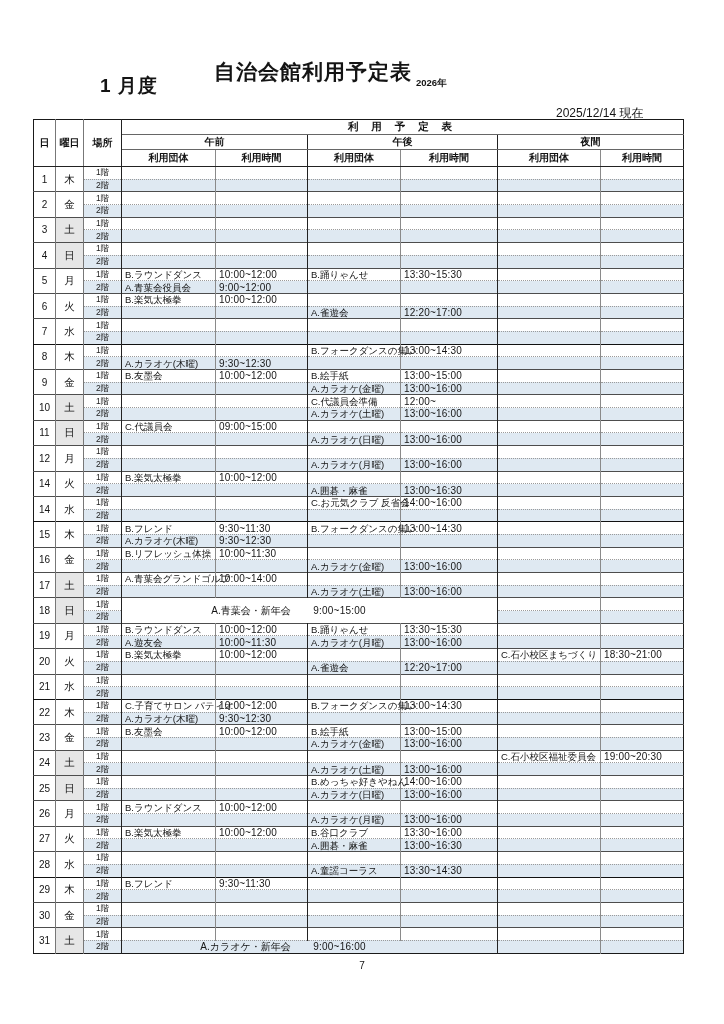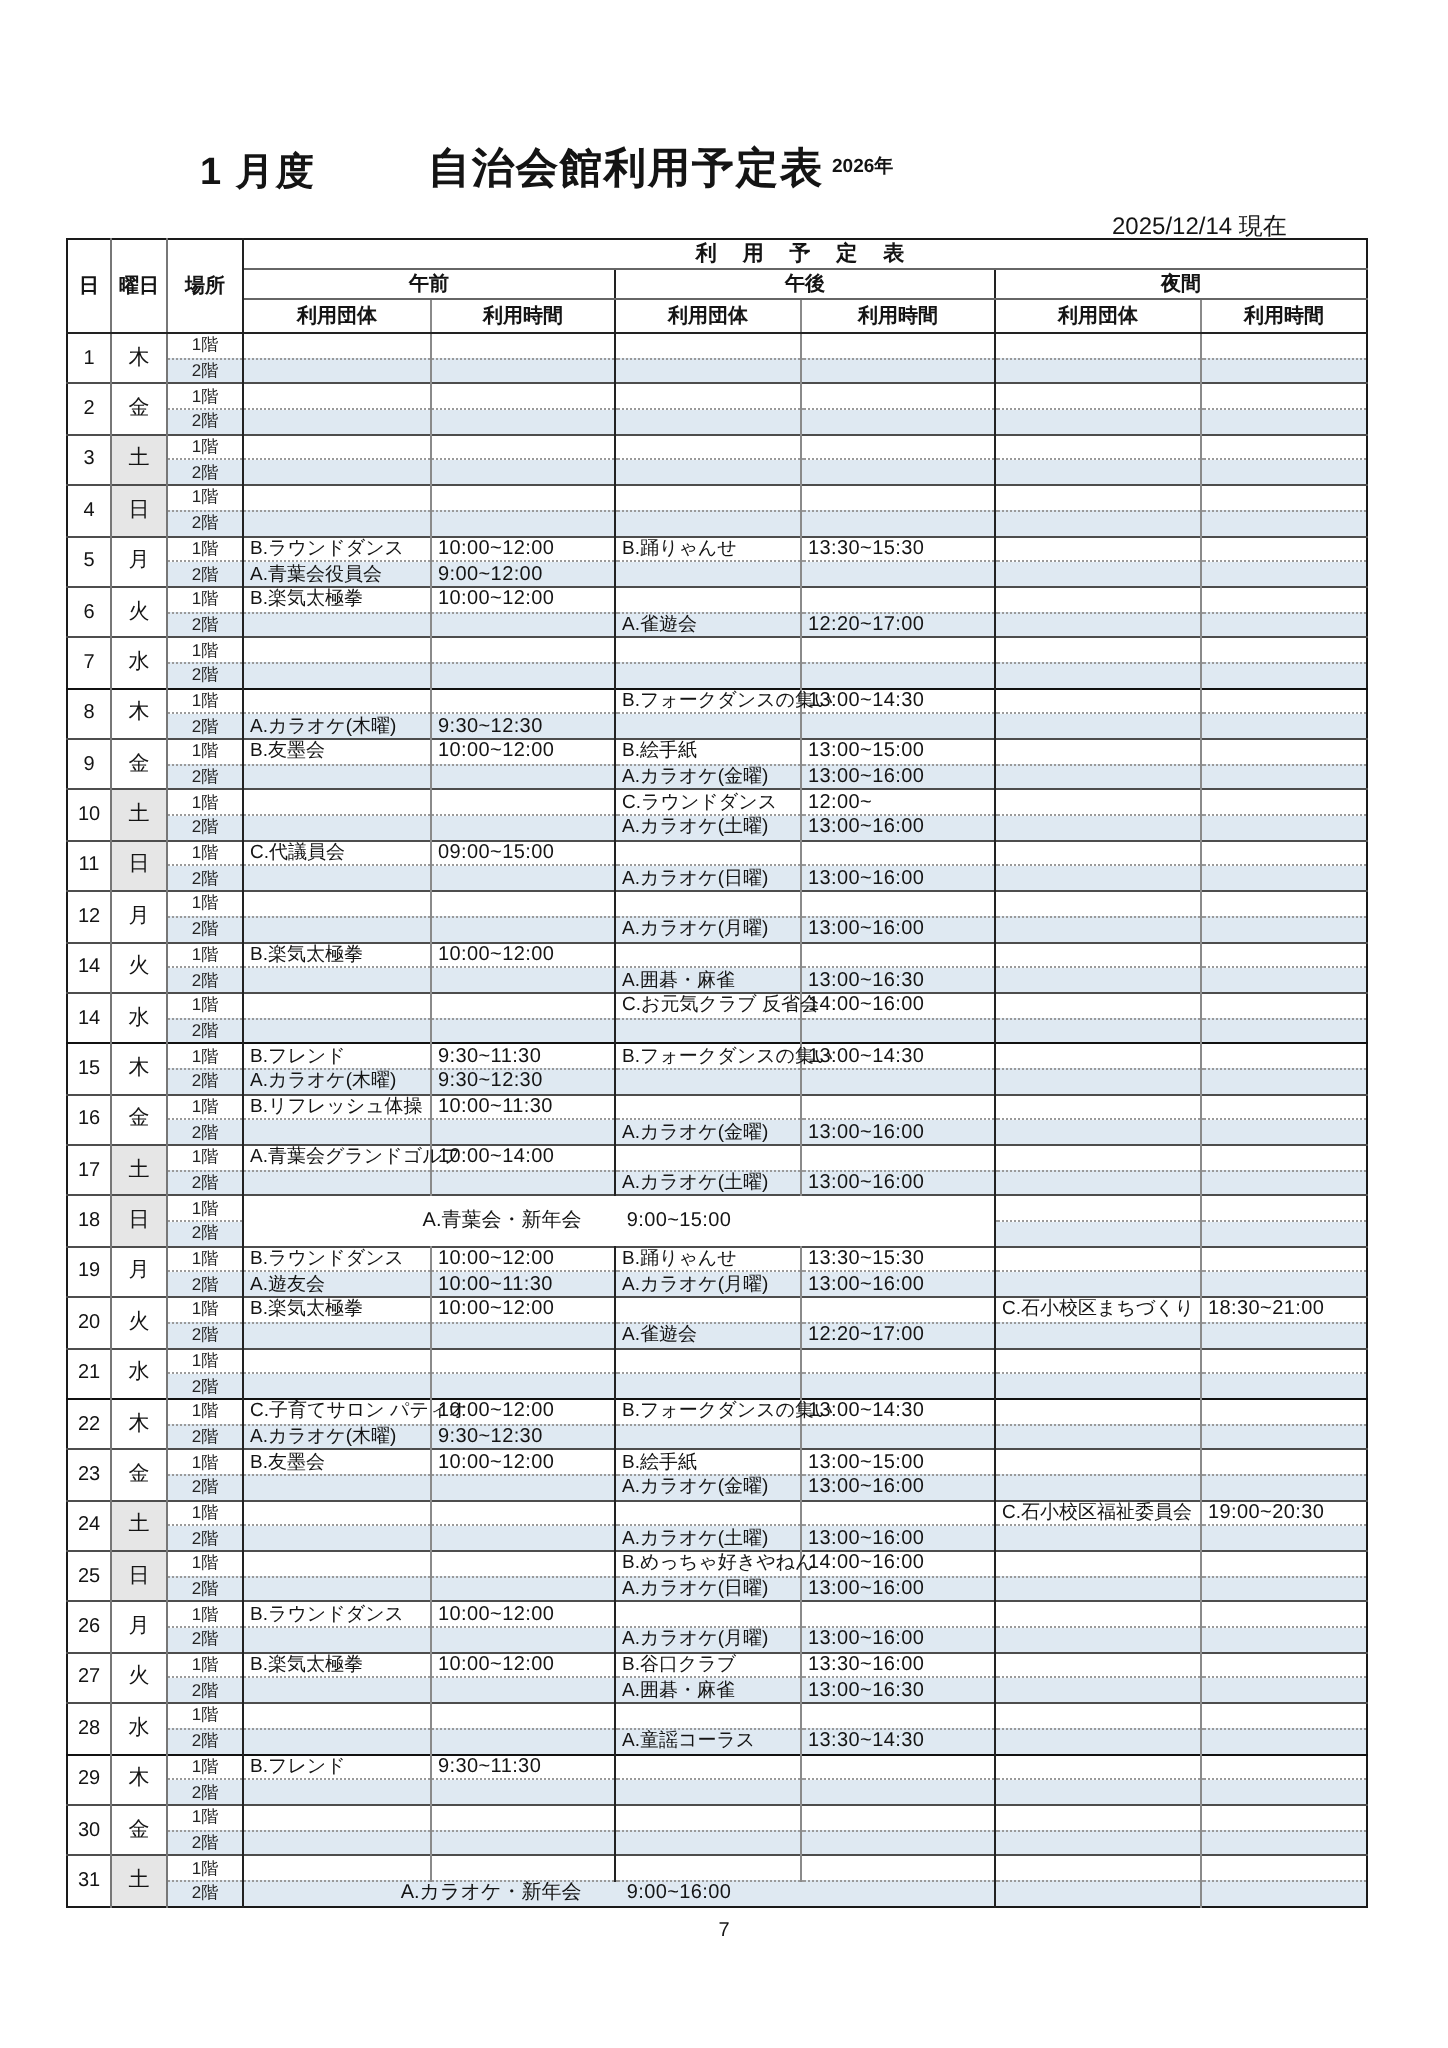--- a/index.html
+++ b/index.html
@@ -1,21 +1,21 @@
 <!DOCTYPE html>
 <html style="--floor2: #dfe9f2; --weekend: #e6e6e6;"><head>
 <meta charset="utf-8">
 <style>
   html,body { margin:0; padding:0; background:#ffffff; }
   body { font-family:"Liberation Sans","DejaVu Sans",sans-serif; color:#141414; }
   .sheet { position:relative; width:724px; height:1024px; background:#fff; overflow:hidden; }
 
   .abs { position:absolute; white-space:nowrap; }
   .title-month { left:100px; top:73px; font-size:19px; font-weight:600; letter-spacing:1px; }
-  .title-main  { left:214px; top:70px; font-size:21px; font-weight:700; letter-spacing:1px; }
+  .title-main  { left:214px; top:58px; font-size:21px; font-weight:700; letter-spacing:1px; }
   .title-year  { left:416px; top:77px; font-size:9.5px; font-weight:600; }
   .legend      { left:120px; top:106px; font-size:15px;margin-top:15px; }
   .as-of       { left:556px; top:105px; font-size:12px; }
   .page-num    { left:0; top:960px; width:724px; text-align:center; font-size:10px; }
 
   table.sched { position:absolute; left:33px; top:119px; width:650px;
     border-collapse:collapse; table-layout:fixed;
     border:1.8px solid #1a1a1a; }
 
   thead th { padding:0; font-size:10px; font-weight:700; text-align:center;
@@ -281,21 +281,21 @@
           <td class="c-time">13:00~16:00</td>
           <td class="c-group"></td>
           <td class="c-time c-last"></td>
         </tr>
         <tr class="floor1">
           <td class="c-day" rowspan="2">10</td>
           <td class="c-weekday weekend" rowspan="2">土</td>
           <td class="c-floor">1階</td>
           <td class="c-group"></td>
           <td class="c-time"></td>
-          <td class="c-group">C.ラウンドダンス</td>
+          <td class="c-group">C.代議員会準備</td>
           <td class="c-time">12:00~</td>
           <td class="c-group"></td>
           <td class="c-time c-last"></td>
         </tr>
         <tr class="floor2">
           <td class="c-floor">2階</td>
           <td class="c-group"></td>
           <td class="c-time"></td>
           <td class="c-group">A.カラオケ(土曜)</td>
           <td class="c-time">13:00~16:00</td>

